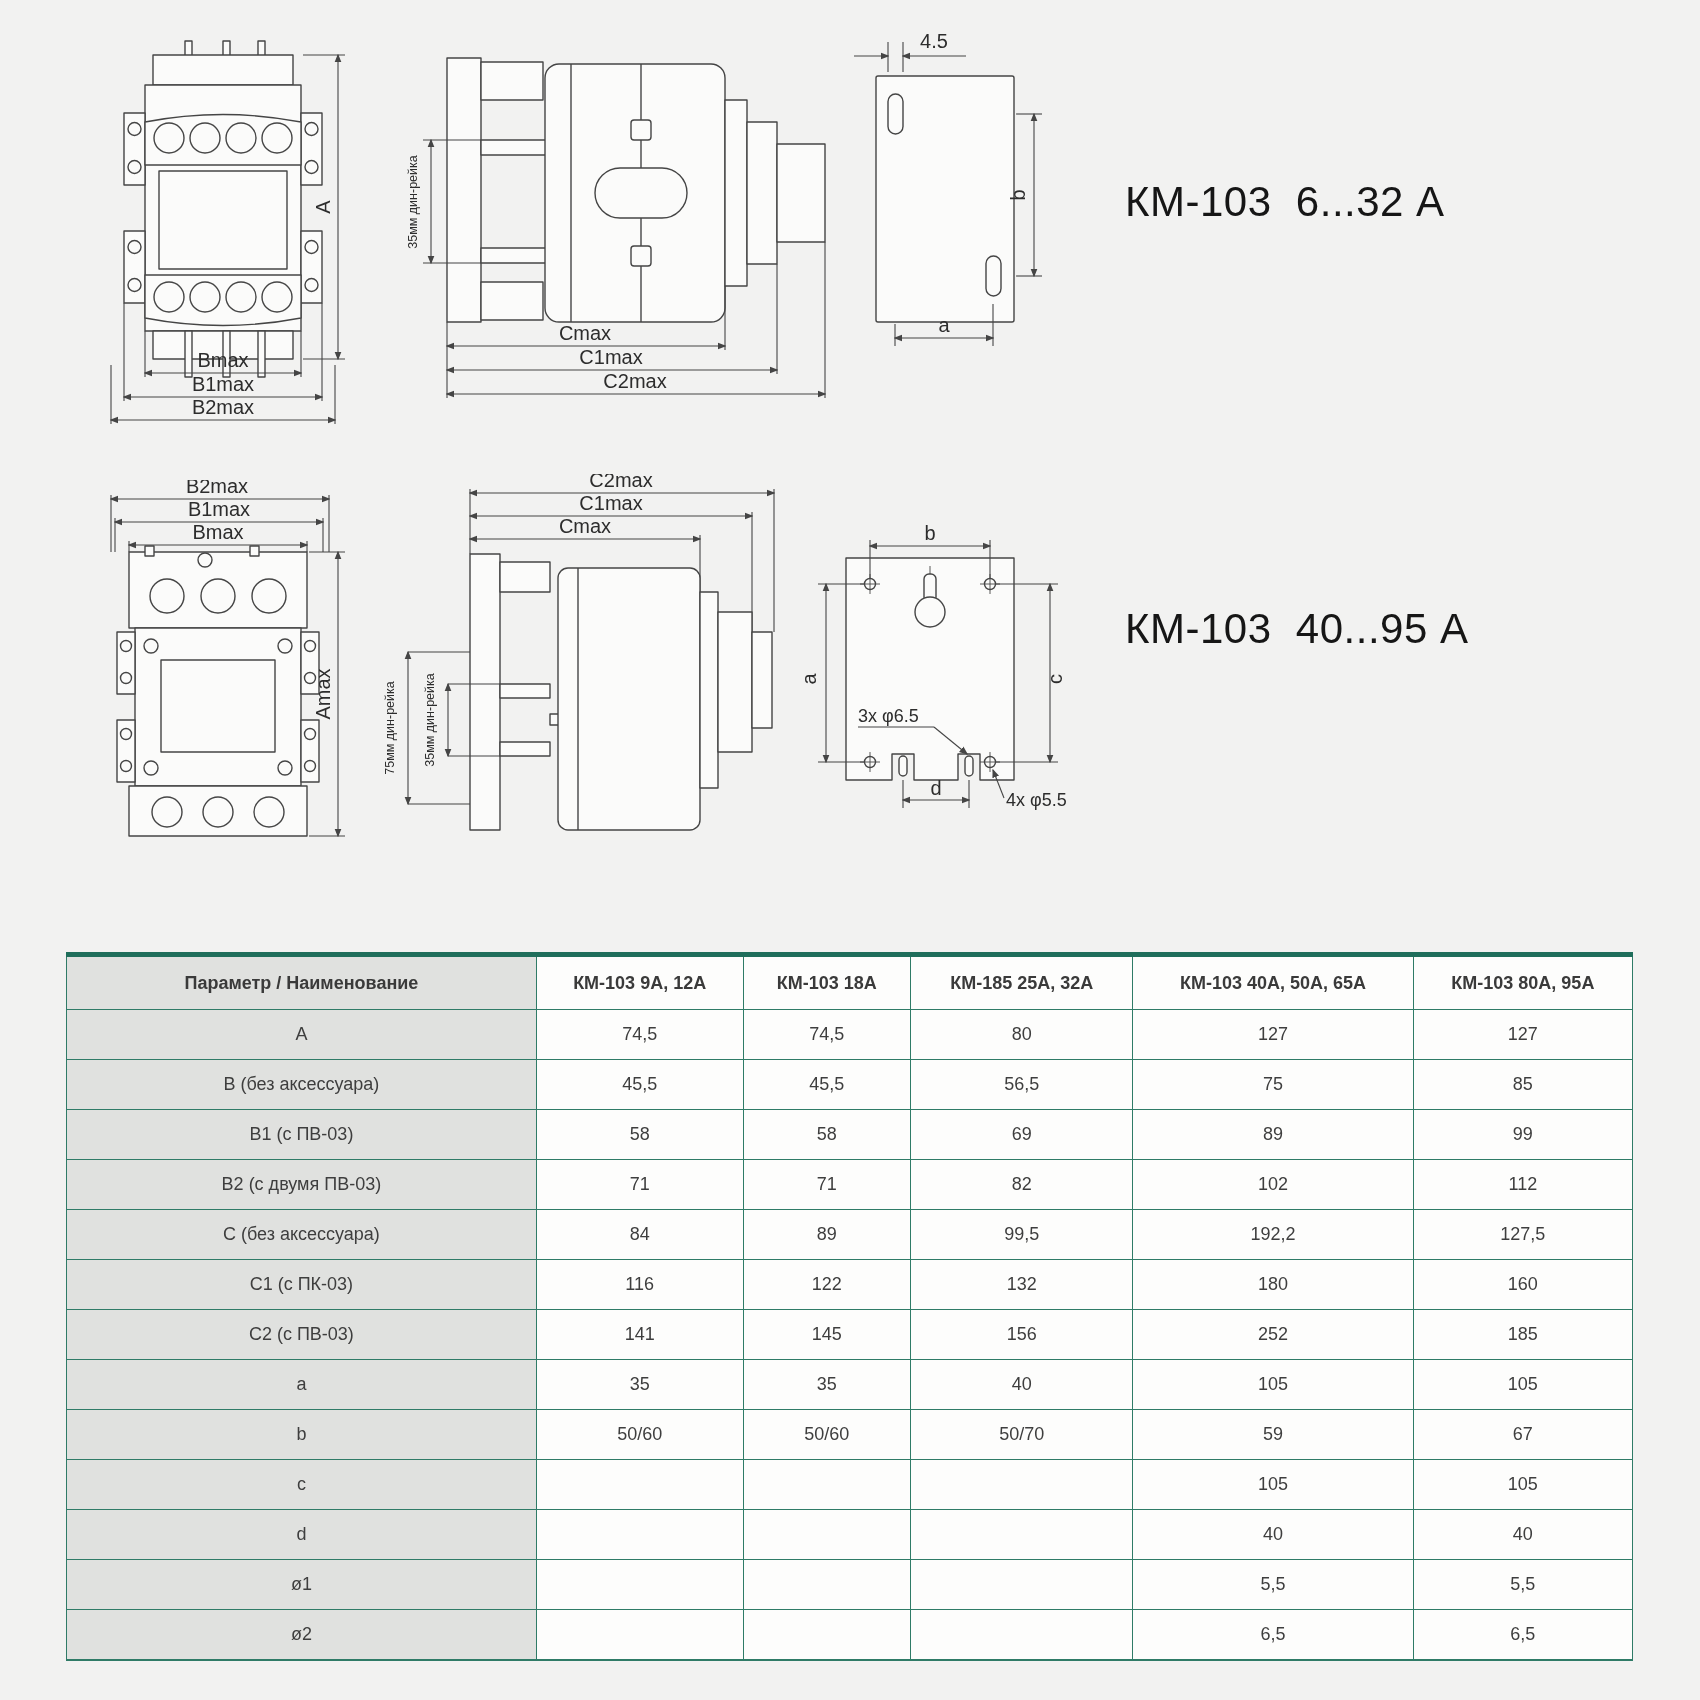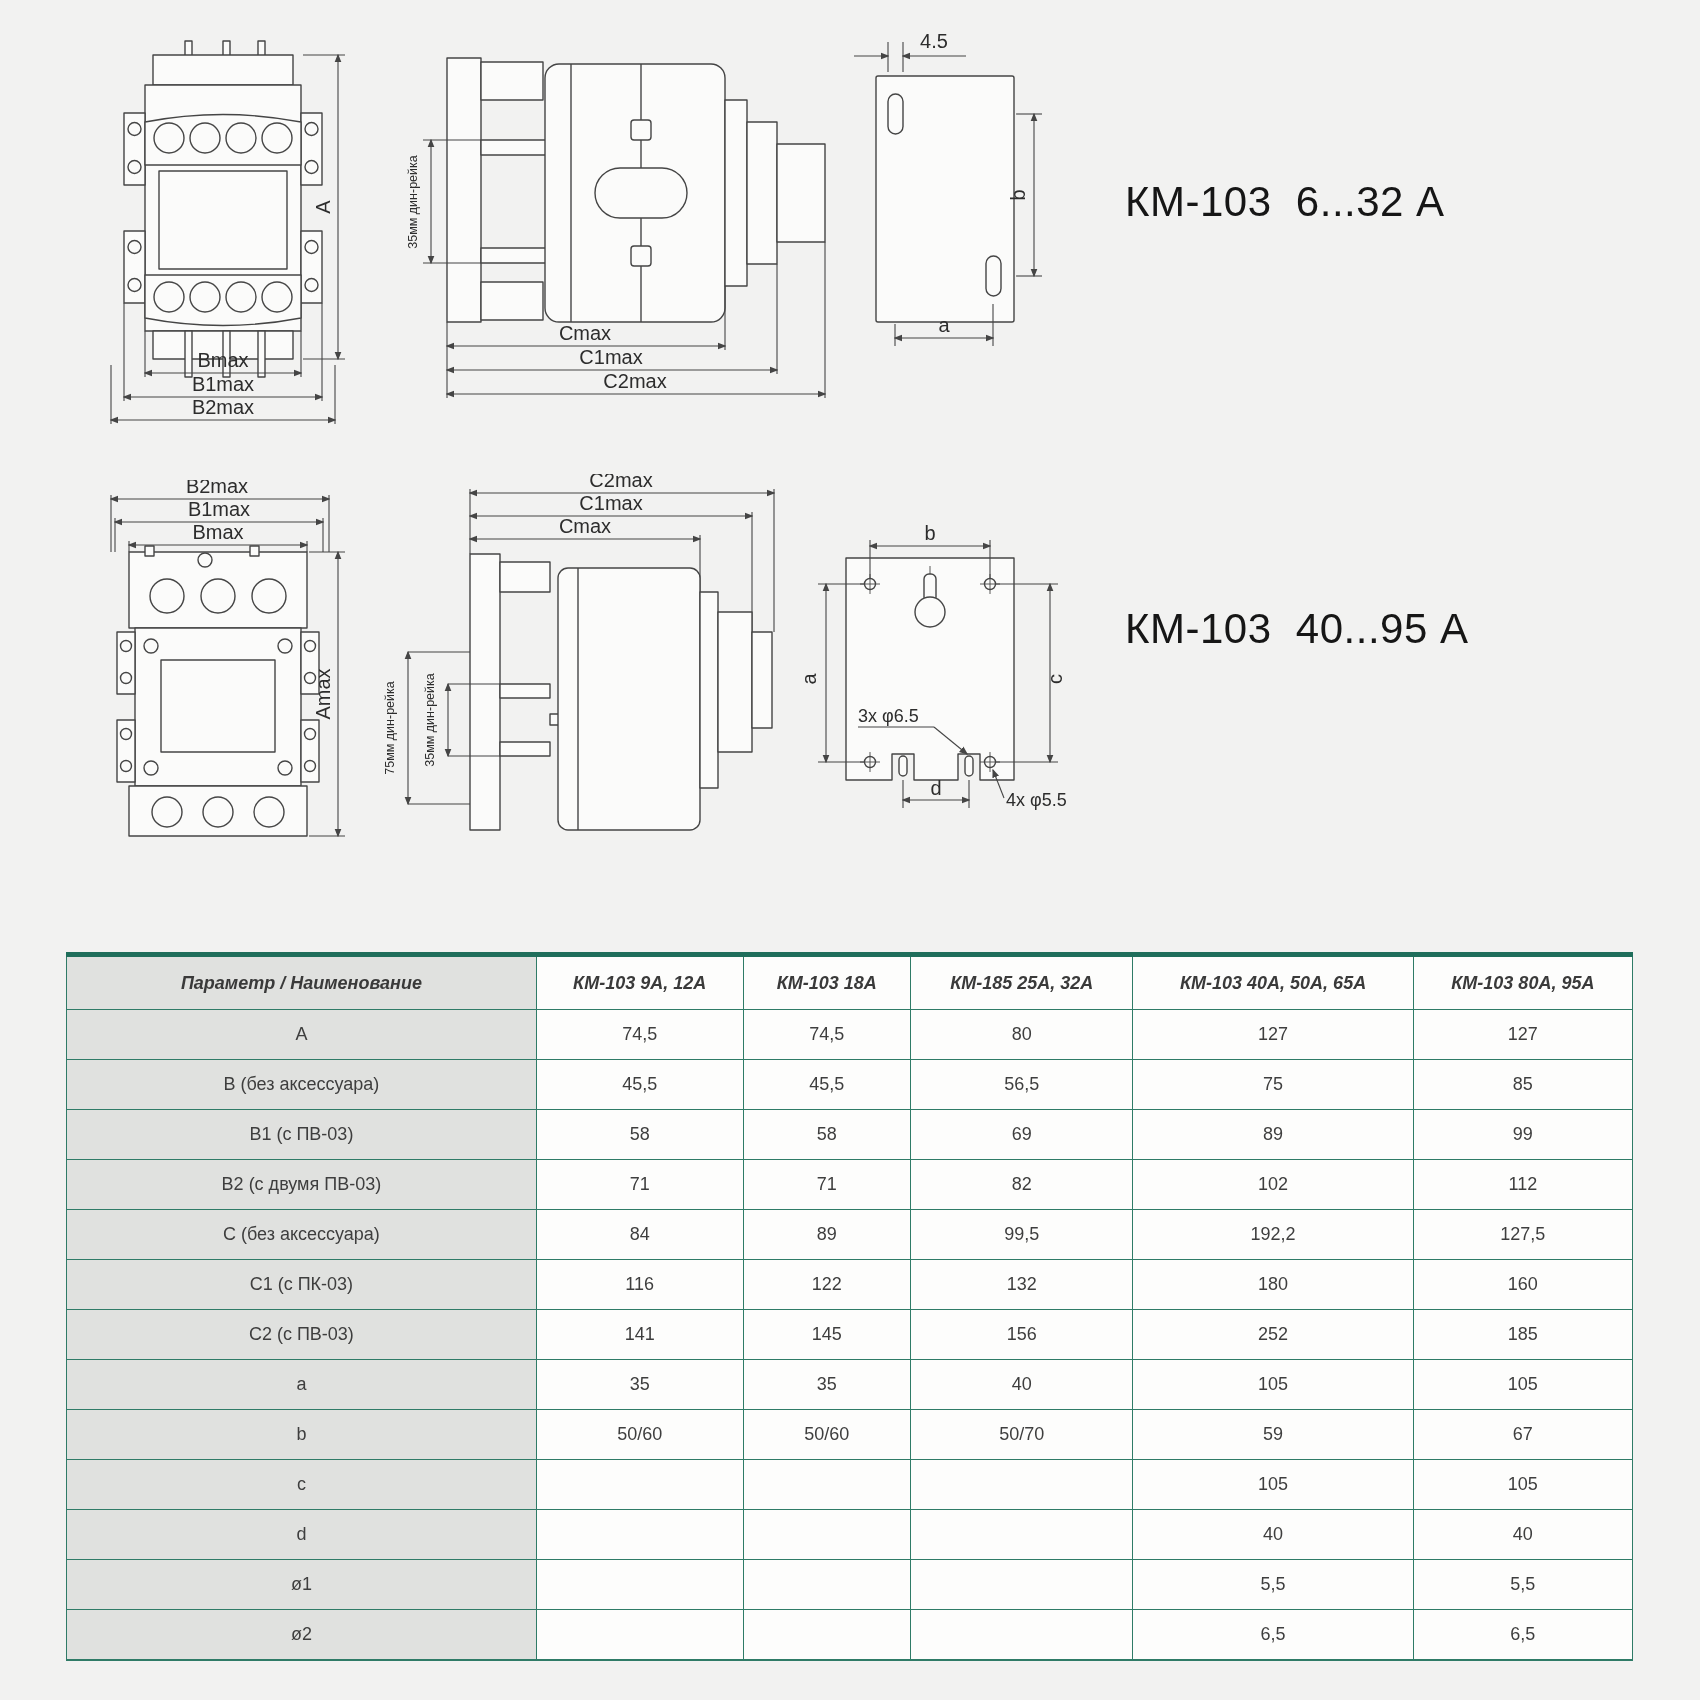--- a/index.html
+++ b/index.html
@@ -42,21 +42,21 @@
   }
   table.dims td {
     border:1px solid #2f7b67;
     height:49px;
     text-align:center;
     vertical-align:middle;
     font-size:18px;
     color:#3e3e3e;
     padding:0 6px;
   }
-  table.dims thead td { height:52px; font-weight:bold; color:#3a3a3a;font-style:italic; }
+  table.dims thead td { height:52px; font-weight:bold; color:#3a3a3a; }
   table.dims td.param { background:#e0e1df; }
 </style>
 </head>
 <body>
 
 <div class="page">
 
   <svg class="drw" style="left:105px; top:25px;" width="250" height="400" viewBox="0 0 250 400">
     <defs>
       <marker id="arr" viewBox="0 0 10 10" refX="8.5" refY="5" markerWidth="8" markerHeight="8" orient="auto-start-reverse">

